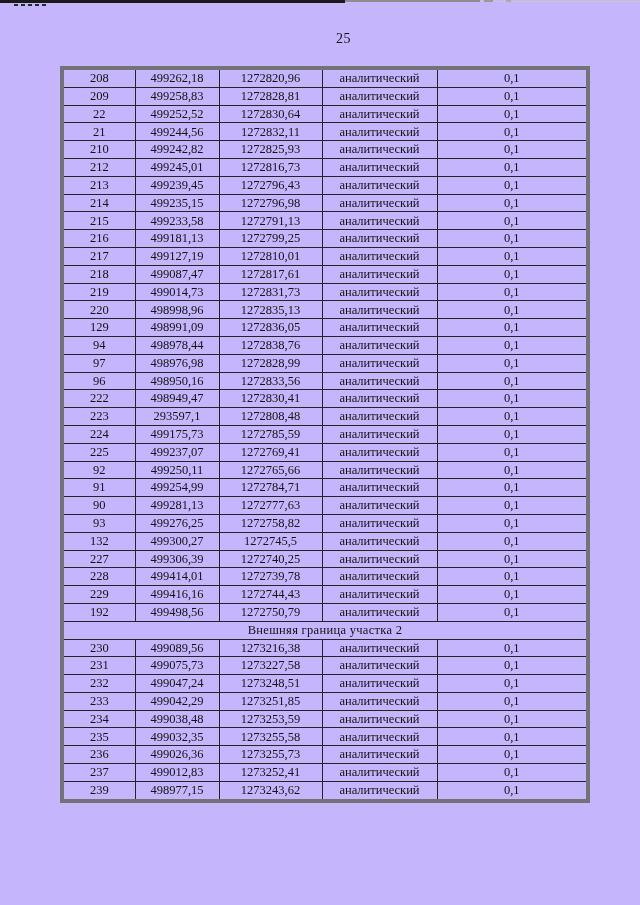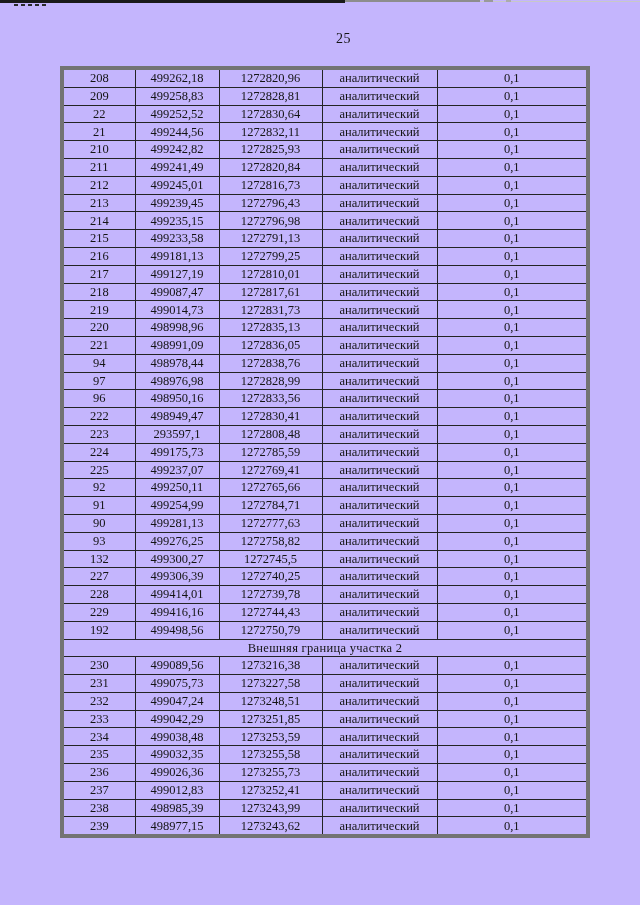--- a/index.html
+++ b/index.html
@@ -114,27 +114,20 @@
           <td>0,1</td>
         </tr>
         <tr>
           <td>210</td>
           <td>499242,82</td>
           <td>1272825,93</td>
           <td>аналитический</td>
           <td>0,1</td>
         </tr>
         <tr>
-          <td>211</td>
-          <td>499241,49</td>
-          <td>1272820,84</td>
-          <td>аналитический</td>
-          <td>0,1</td>
-        </tr>
-        <tr>
           <td>212</td>
           <td>499245,01</td>
           <td>1272816,73</td>
           <td>аналитический</td>
           <td>0,1</td>
         </tr>
         <tr>
           <td>213</td>
           <td>499239,45</td>
           <td>1272796,43</td>
@@ -184,21 +177,21 @@
           <td>0,1</td>
         </tr>
         <tr>
           <td>220</td>
           <td>498998,96</td>
           <td>1272835,13</td>
           <td>аналитический</td>
           <td>0,1</td>
         </tr>
         <tr>
-          <td>221</td>
+          <td>129</td>
           <td>498991,09</td>
           <td>1272836,05</td>
           <td>аналитический</td>
           <td>0,1</td>
         </tr>
         <tr>
           <td>94</td>
           <td>498978,44</td>
           <td>1272838,76</td>
           <td>аналитический</td>
@@ -362,27 +355,20 @@
           <td>0,1</td>
         </tr>
         <tr>
           <td>237</td>
           <td>499012,83</td>
           <td>1273252,41</td>
           <td>аналитический</td>
           <td>0,1</td>
         </tr>
         <tr>
-          <td>238</td>
-          <td>498985,39</td>
-          <td>1273243,99</td>
-          <td>аналитический</td>
-          <td>0,1</td>
-        </tr>
-        <tr>
           <td>239</td>
           <td>498977,15</td>
           <td>1273243,62</td>
           <td>аналитический</td>
           <td>0,1</td>
         </tr>
       </tbody>
   </table>
 
 </div>

